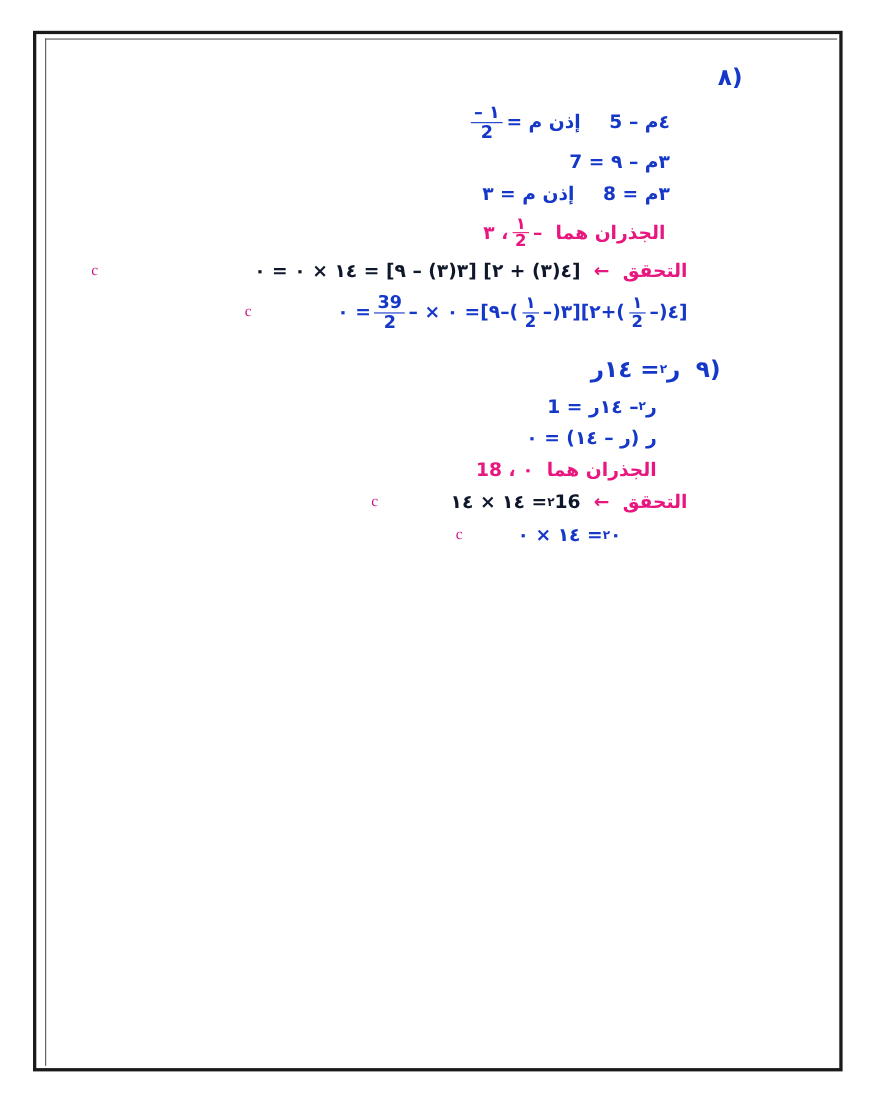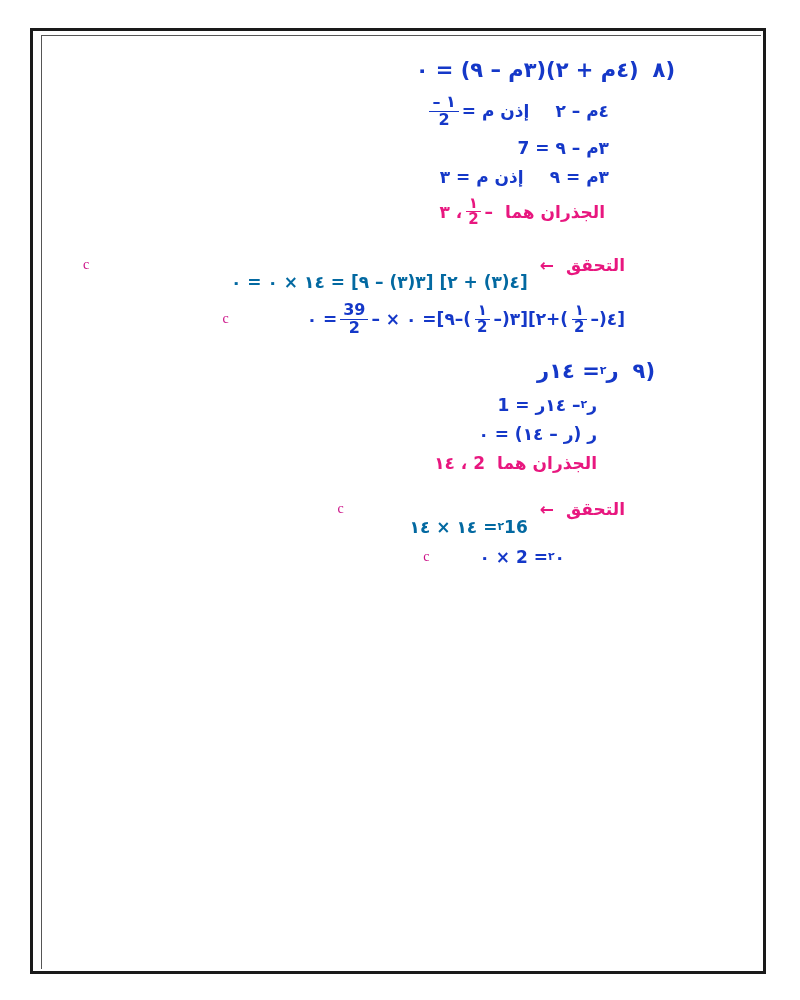--- a/index.html
+++ b/index.html
@@ -47,21 +47,21 @@
     box-sizing: border-box;
   }
   .line {
     display: flex;
     flex-direction: row;
     align-items: center;
     justify-content: flex-start;
     margin: 0;
     white-space: nowrap;
   }
-  .blue { color: #0369a1; margin-top: 35px; }
+  .blue { color: #0f172a; }
 
   .q-head {
     font-size: 21px;
     font-weight: bold;
     color: #1538c8;
     padding-right: 62px;
     margin-bottom: 12px;
   }
   .q-head .qnum { margin-left: 14px; }
 
@@ -135,40 +135,39 @@
 </style>
 </head>
 <body>
 
 <div id="page-frame">
   <div id="page-inner">
     <div id="content">
 
       <div class="line q-head">
         <span class="qnum">(٨</span>
-        <span>(٤م + ٢)(٣م – ٩) = ٠</span>
       </div>
 
 
       <div class="line eq ind-1">
-        <span>٤م – ٢</span>
+        <span>٤م – 5</span>
         <span class="gap-md"></span>
         <span>إذن م =</span>
         <span class="frac big">
           <span class="num">١ –</span>
           <span class="den">2</span>
         </span>
       </div>
 
       <div class="line eq ind-1">
         <span>٣م – ٩ = 7</span>
       </div>
 
       <div class="line eq ind-1">
-        <span>٣م = ٩</span>
+        <span>٣م = 8</span>
         <span class="gap-md"></span>
         <span>إذن م = ٣</span>
       </div>
 
       <div class="line roots ind-5">
         <span>الجذران هما</span>
         <span class="gap-sm"></span>
         <span>–</span>
         <span class="frac">
           <span class="num">١</span>
@@ -227,42 +226,42 @@
           <span> – ١٤ر = 1</span>
       </div>
 
       <div class="line eq" style="padding-right:140px;align-items:center;">
         <span>ر (ر – ١٤) = ٠</span>
       </div>
 
       <div class="line roots" style="padding-right:140px;">
         <span>الجذران هما</span>
         <span class="gap-sm"></span>
-        <span>2 ، ١٤</span>
+        <span>٠ ، 18</span>
       </div>
 
       <div class="row-with-mark">
         <div class="line check" style="padding-right:112px;">
           <span>التحقق</span>
           <span class="gap-sm"></span>
           <span>←</span>
           <span class="gap-sm"></span>
           <span class="blue">16</span>
             <span class="sup blue">٢</span>
             <span class="blue"> = ١٤ × ١٤</span>
         </div>
         <div class="spacer-c"></div>
         <span class="mark-wrap marker">c</span>
       </div>
 
       <div class="row-with-mark" style="margin-top:10px;">
         <div class="line eq" style="padding-right:172px; margin-bottom:0;">
           <span>٠</span>
             <span class="sup">٢</span>
-            <span> = 2 × ٠</span>
+            <span> = ١٤ × ٠</span>
         </div>
         <div class="spacer-d"></div>
         <span class="mark-wrap marker">c</span>
       </div>
 
     </div>
   </div>
 </div>
 
 </body></html>

